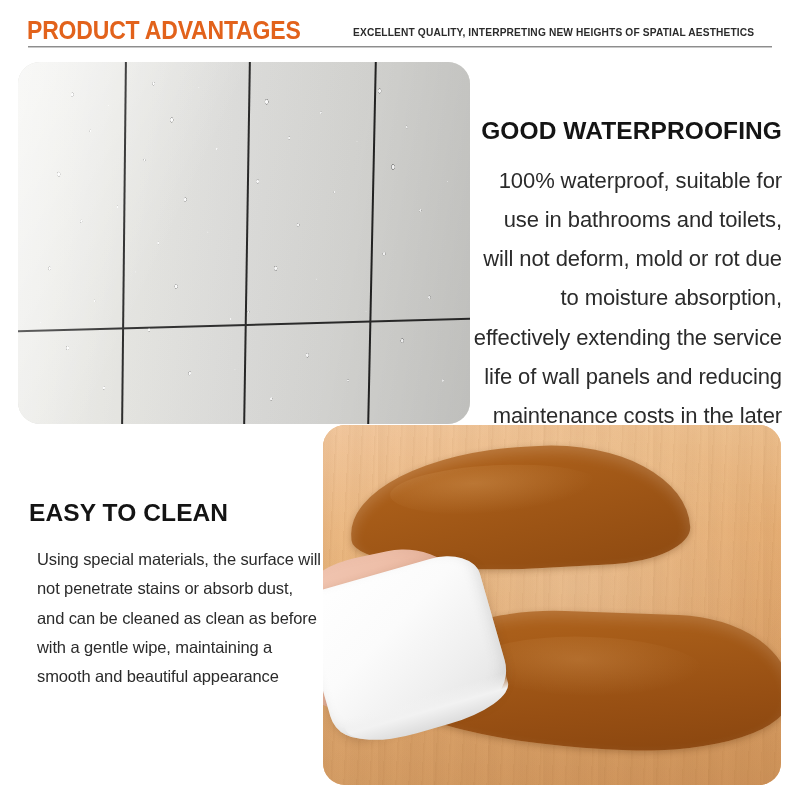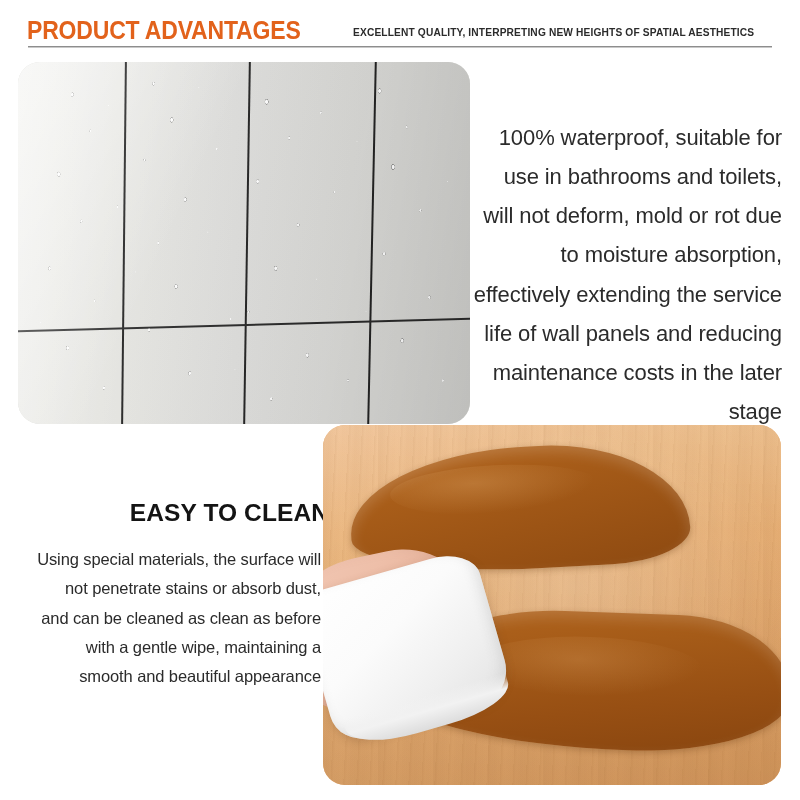--- a/index.html
+++ b/index.html
@@ -190,21 +190,21 @@
     margin: 0;
     letter-spacing: -0.1px;
   }
 
   
   .ec-block {
     position: absolute;
     left: 29px;
     top: 500px;
     width: 300px;
-    text-align: right;
+    text-align: left;
   }
   .ec-heading {
     font-size: 24.5px;
     font-weight: bold;
     color: #141414;
     letter-spacing: 0.1px;
     line-height: 1.1;
     margin: 0 0 18px 0;
   }
   .ec-body {
@@ -361,20 +361,21 @@
   <div class="grout-v g1"></div>
   <div class="grout-v g2"></div>
   <div class="grout-v g3"></div>
   <div class="grout-h"></div>
   <div class="drops"></div>
   <div class="drops2"></div>
   <div class="tile-sheen"></div>
 </div>
 
 <div class="wp-block">
+  <h2 class="wp-heading">GOOD WATERPROOFING</h2>
   <p class="wp-body">100% waterproof, suitable for use in bathrooms and toilets, will not deform, mold or rot due to moisture absorption, effectively extending the service life of wall panels and reducing maintenance costs in the later stage</p>
 </div>
 
 <div class="ec-block">
   <h2 class="ec-heading">EASY TO CLEAN</h2>
   <p class="ec-body">Using special materials, the surface will not penetrate stains or absorb dust, and can be cleaned as clean as before with a gentle wipe, maintaining a smooth and beautiful appearance</p>
 </div>
 
 <div class="wood-photo">
   <div class="wood-base"></div>

